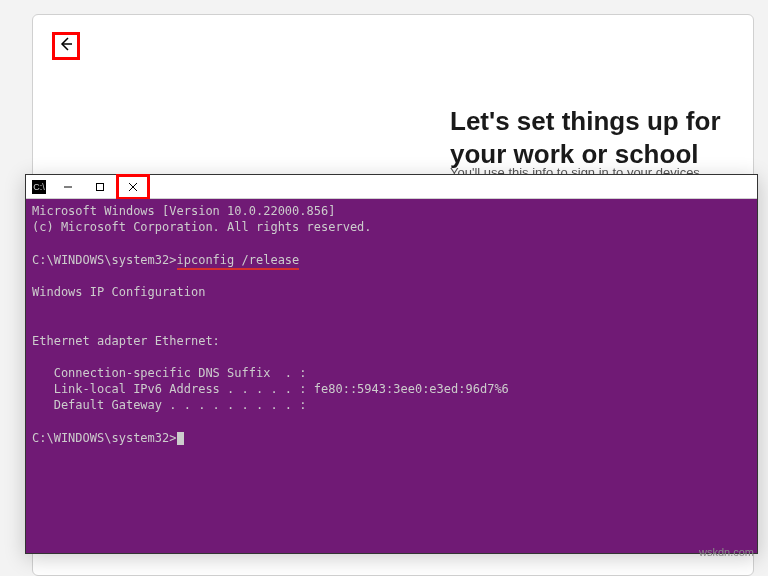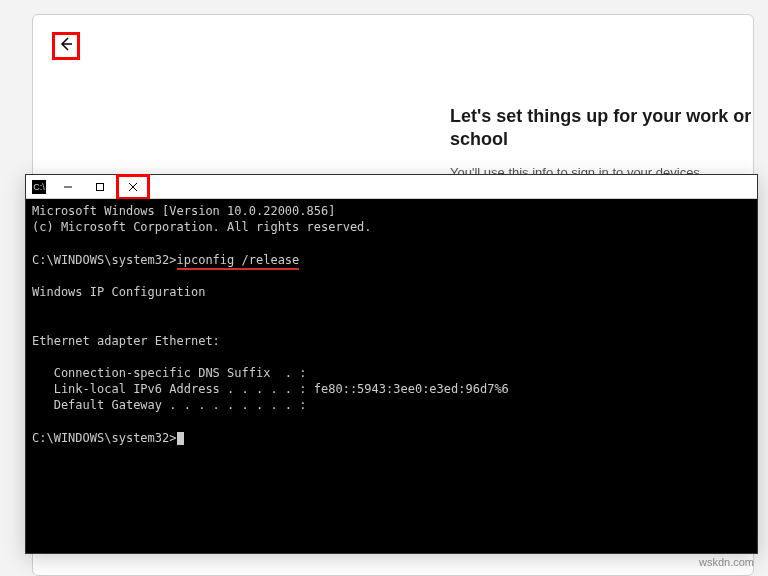--- a/index.html
+++ b/index.html
@@ -33,21 +33,21 @@
     justify-content: center;
     color: #000;
     font-size: 18px;
     background: #fff;
   }
   .setup-heading {
     position: absolute;
     top: 90px;
     left: 417px;
     width: 310px;
-    font-size: 18px;
+    font-size: 26px;
     font-weight: 600;
     color: #1a1a1a;
     line-height: 1.25;
   }
   .setup-sub {
     position: absolute;
     top: 150px;
     left: 417px;
     width: 310px;
     font-size: 13px;
@@ -98,21 +98,21 @@
   }
   .title-btn.close-highlight {
     border: 3px solid #ff0000;
     width: 34px;
     height: 26px;
     margin-top: -1px;
     margin-right: -1px;
   }
   .term {
     flex: 1;
-    background: #000000;
+    background: #701a75;
     color: #ccc;
     font-family: Consolas, monospace;
     font-size: 12px;
     line-height: 1.35;
     padding: 4px 6px;
     white-space: pre;
     overflow: hidden;
   }
   .underline-red {
     border-bottom: 2px solid #d62e2e;
@@ -120,21 +120,21 @@
   }
   .cursor {
     display: inline-block;
     width: 7px;
     height: 13px;
     background: #ccc;
     vertical-align: text-bottom;
   }
   .watermark {
     position: absolute;
-    bottom: 8px;
+    bottom: 18px;
     right: 14px;
     font-size: 11px;
     color: #888;
   }
 </style>
 </head>
 <body>
 
 <div class="setup-window">
   <div class="setup-heading">Let's set things up for your work or school</div>

